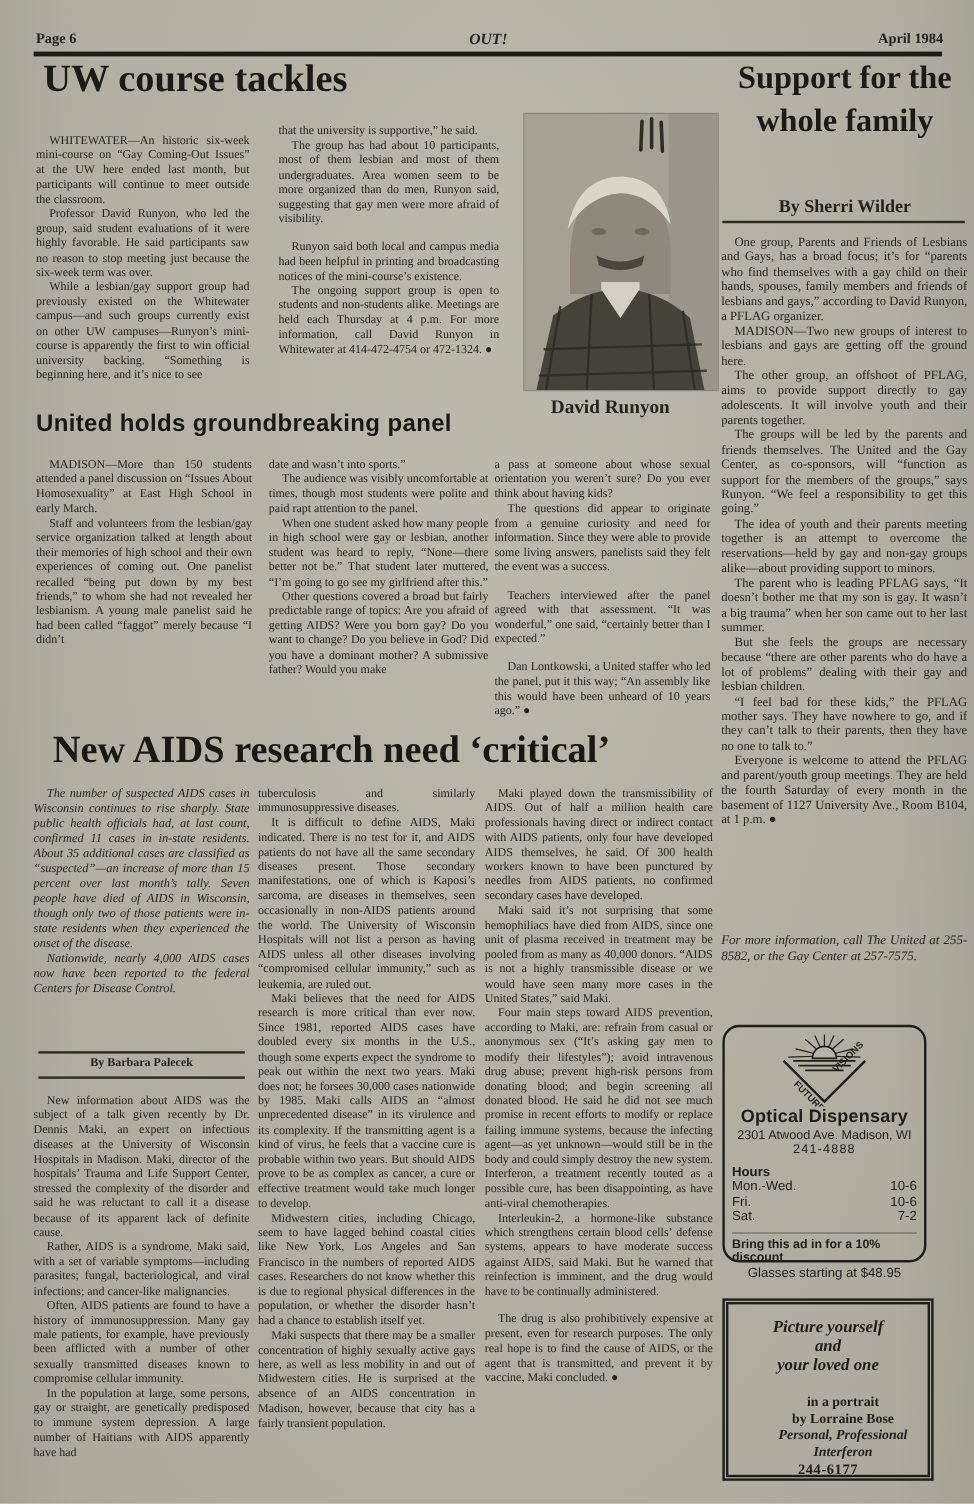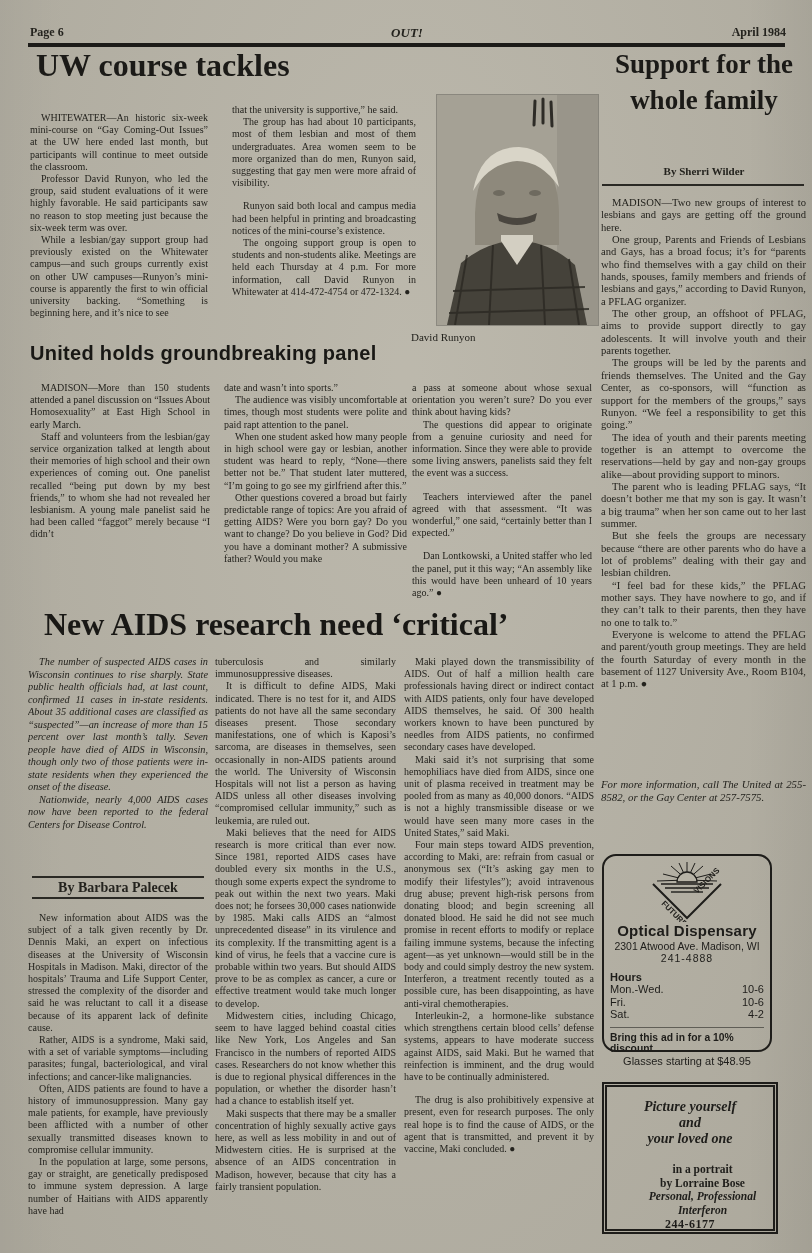--- a/index.html
+++ b/index.html
@@ -14,47 +14,47 @@
   
   .masthead{position:absolute;left:28px;top:25px;width:758px;height:16px;font-weight:bold;font-size:12px;}
   .mh-left{position:absolute;left:2px;top:0;}
   .mh-center{position:absolute;left:0;right:0;text-align:center;font-style:italic;font-size:13px;}
   .mh-right{position:absolute;right:0;top:0;}
   .mh-rule{position:absolute;left:28px;top:43px;width:757px;height:4px;background:#1c1b18;}
   
   .uw-head{position:absolute;left:36px;top:48px;margin:0;font-size:32px;line-height:34px;font-weight:bold;color:#1b1a17;white-space:nowrap;}
   .uw-head .l2{display:block;padding-left:66px;}
   .support-head{position:absolute;left:612px;top:46px;width:184px;margin:0;font-size:27px;line-height:36px;font-weight:bold;text-align:center;color:#1b1a17;}
-  .support-by{position:absolute;left:602px;top:165px;width:204px;text-align:center;font-weight:bold;font-size:11px;}
+  .support-by{position:absolute;left:602px;top:165px;width:204px;text-align:center;font-weight:bold;font-size:15px;}
   .support-rule{position:absolute;left:602px;top:184px;width:202px;height:2px;background:#2a2924;}
   .panel-head{position:absolute;left:30px;top:342px;margin:0;font-family:"Liberation Sans","DejaVu Sans",sans-serif;font-size:20px;font-weight:bold;letter-spacing:.3px;color:#191815;white-space:nowrap;}
   .aids-head{position:absolute;left:44px;top:606px;margin:0;font-size:32px;font-weight:bold;color:#191815;white-space:nowrap;}
   
   .col{position:absolute;font-size:10px;line-height:12.2px;text-align:justify;overflow:hidden;}
   .col p{margin:0;text-indent:11px;}
   .col.cont p:first-child{text-indent:0;}
   .col p.gap{margin-top:11px;}
   .a1c1{left:30px;top:112px;width:178px;height:240px;}
   .a1c2{left:232px;top:104px;width:184px;height:240px;}
   .p1c1{left:30px;top:382px;width:180px;height:224px;}
   .p1c2{left:224px;top:382px;width:183px;height:224px;}
   .p1c3{left:412px;top:382px;width:180px;height:224px;}
   .support-body{left:601px;top:197px;width:205px;height:575px;font-size:10.6px;line-height:12.35px;}
   .support-note{position:absolute;left:601px;top:778px;width:205px;font-size:10.8px;line-height:13px;font-style:italic;text-align:justify;}
   .aids-intro{left:28px;top:656px;width:180px;height:214px;font-style:italic;font-size:10.3px;line-height:12.5px;}
   .by-rule{position:absolute;left:32px;width:172px;height:2px;background:#2a2924;}
   .r1{top:876px;} .r2{top:897px;}
-  .aids-by{position:absolute;left:32px;top:880px;width:172px;text-align:center;font-weight:bold;font-size:14px;}
+  .aids-by{position:absolute;left:32px;top:880px;width:172px;text-align:center;font-weight:bold;font-size:10px;}
   .aidc1{left:28px;top:912px;width:180px;height:341px;}
   .aidc2{left:215px;top:656px;width:181px;height:592px;}
   .aidc3{left:404px;top:656px;width:190px;height:597px;}
   
   .photo{position:absolute;left:437px;top:95px;width:161px;height:230px;margin:0;background:#a19d91;box-shadow:0 0 0 1px rgba(0,0,0,.25);}
   .photo svg{display:block;}
-  .photo-caption{position:absolute;left:411px;top:331px;font-weight:normal;font-size:11px;}
+  .photo-caption{position:absolute;left:459px;top:331px;font-weight:bold;font-size:16px;}
   
   .ad-optical{position:absolute;left:602px;top:854px;width:170px;height:198px;border:2px solid #1e1d1a;border-radius:14px;
     font-family:"Liberation Sans","DejaVu Sans",sans-serif;color:#1e1d1a;padding:4px 6px;box-sizing:border-box;}
   .ad-optical .logo{display:block;margin:0 auto;}
   .opt-name{text-align:center;font-size:15px;font-weight:bold;letter-spacing:.2px;}
   .opt-addr{text-align:center;font-size:10.5px;margin-top:1px;}
   .opt-phone{text-align:center;font-size:10.5px;letter-spacing:1px;}
   .opt-hours-label{font-weight:bold;font-size:11px;margin-top:7px;}
   .hours-row{display:flex;justify-content:space-between;font-size:11px;line-height:12.5px;}
   .opt-promo{font-weight:bold;font-size:10.3px;margin-top:6px;border-top:1px solid rgba(30,29,26,.55);padding-top:4px;}
@@ -120,22 +120,22 @@
       </g>
       <path d="M64 146 L80 170 L96 146 L96 140 L64 140 Z" fill="#d3cfc2"></path>
     </svg>
   </figure>
   <figcaption class="photo-caption">David Runyon</figcaption>
 
   <h2 class="support-head">Support for the whole family</h2>
   <div class="support-by">By Sherri Wilder</div>
   <div class="support-rule"></div>
   <div class="col support-body">
+      <p>One group, Parents and Friends of Lesbians and Gays, has a broad focus; it’s for “parents who find themselves with a gay child on their hands, spouses, family members and friends of lesbians and gays,” according to David Runyon, a PFLAG organizer.</p>
       <p>MADISON—Two new groups of interest to lesbians and gays are getting off the ground here.</p>
-      <p>One group, Parents and Friends of Lesbians and Gays, has a broad focus; it’s for “parents who find themselves with a gay child on their hands, spouses, family members and friends of lesbians and gays,” according to David Runyon, a PFLAG organizer.</p>
       <p>The other group, an offshoot of PFLAG, aims to provide support directly to gay adolescents. It will involve youth and their parents together.</p>
       <p>The groups will be led by the parents and friends themselves. The United and the Gay Center, as co-sponsors, will “function as support for the members of the groups,” says Runyon. “We feel a responsibility to get this going.”</p>
       <p>The idea of youth and their parents meeting together is an attempt to overcome the reservations—held by gay and non-gay groups alike—about providing support to minors.</p>
       <p>The parent who is leading PFLAG says, “It doesn’t bother me that my son is gay. It wasn’t a big trauma” when her son came out to her last summer.</p>
       <p>But she feels the groups are necessary because “there are other parents who do have a lot of problems” dealing with their gay and lesbian children.</p>
       <p>“I feel bad for these kids,” the PFLAG mother says. They have nowhere to go, and if they can’t talk to their parents, then they have no one to talk to.”</p>
       <p>Everyone is welcome to attend the PFLAG and parent/youth group meetings. They are held the fourth Saturday of every month in the basement of 1127 University Ave., Room B104, at 1 p.m.  ●</p>
     </div>
   <div class="support-note">For more information, call The United at 255-8582, or the Gay Center at 257-7575.</div>
 
@@ -216,21 +216,21 @@
     <div class="hours-row">
       <span>Mon.-Wed.</span>
       <span>10-6</span>
     </div>
     <div class="hours-row">
       <span>Fri.</span>
       <span>10-6</span>
     </div>
     <div class="hours-row">
       <span>Sat.</span>
-      <span>4-2</span>
+      <span>7-2</span>
     </div>
     <div class="opt-promo">Bring this ad in for a 10% discount</div>
     <div class="opt-tag">Glasses starting at $48.95</div>
   </div>
 
   <div class="ad-portrait">
     <div class="pa-big">Picture yourself</div>
     <div class="pa-big">and</div>
     <div class="pa-big">your loved one</div>
     <div class="pa-gap"></div>

